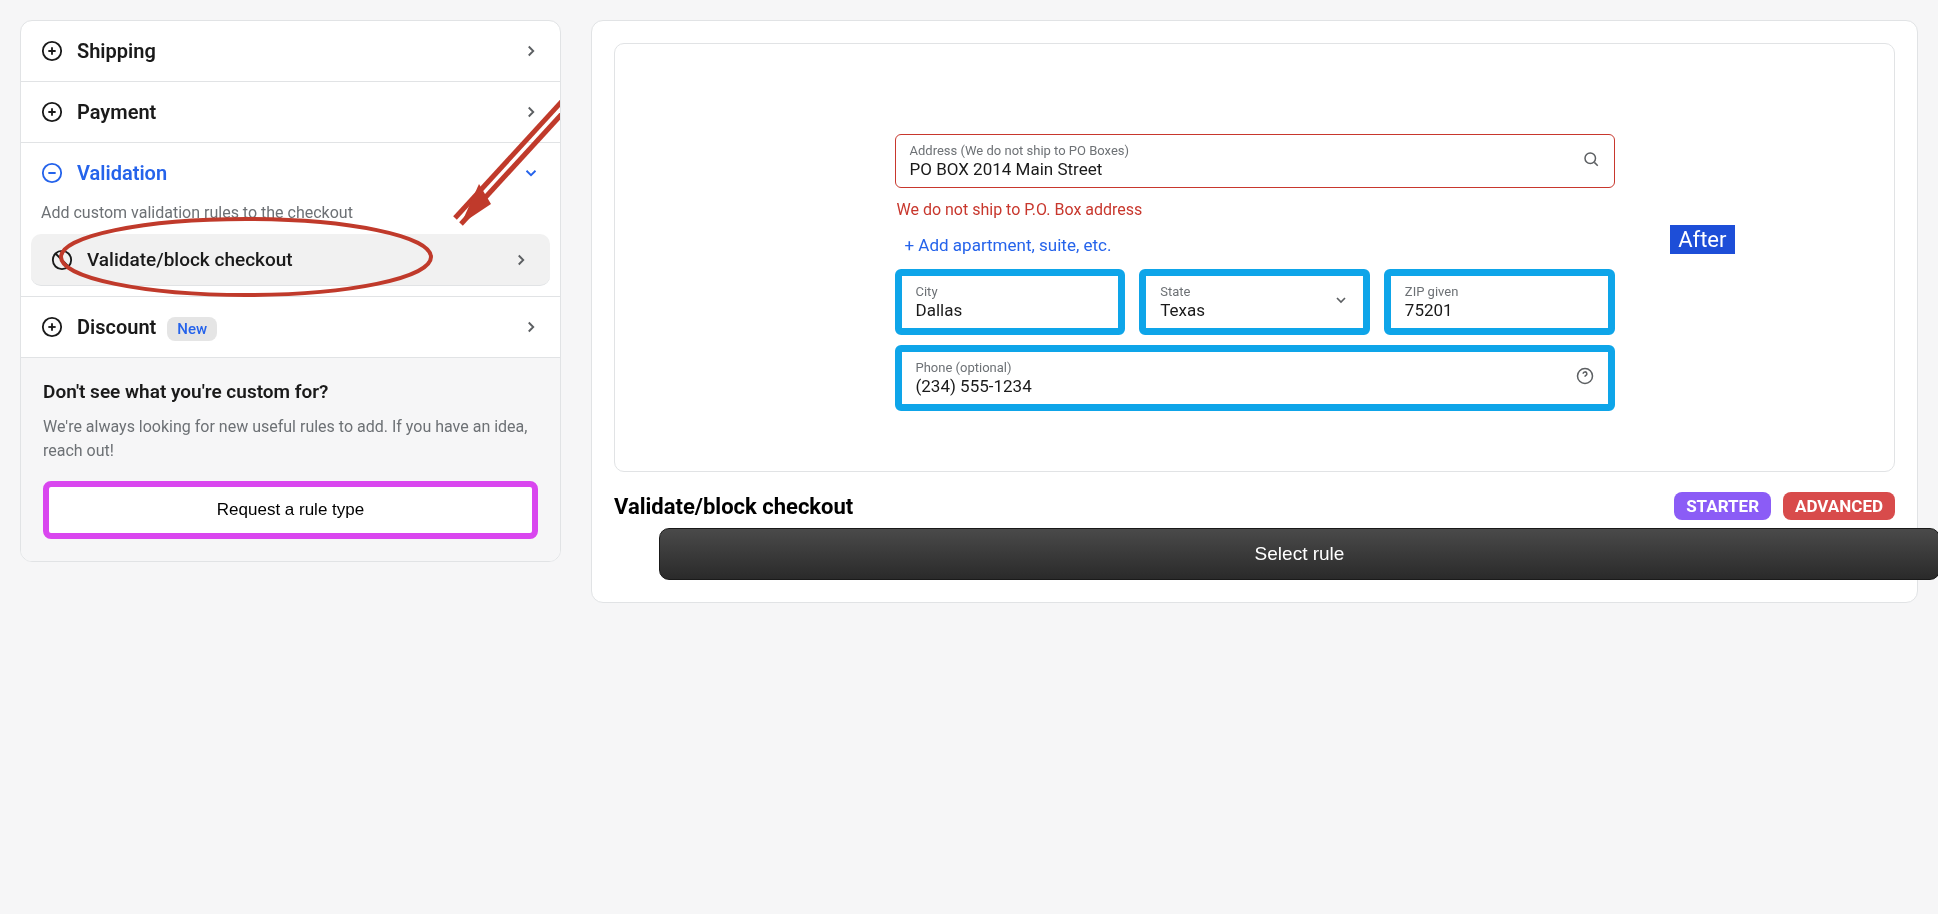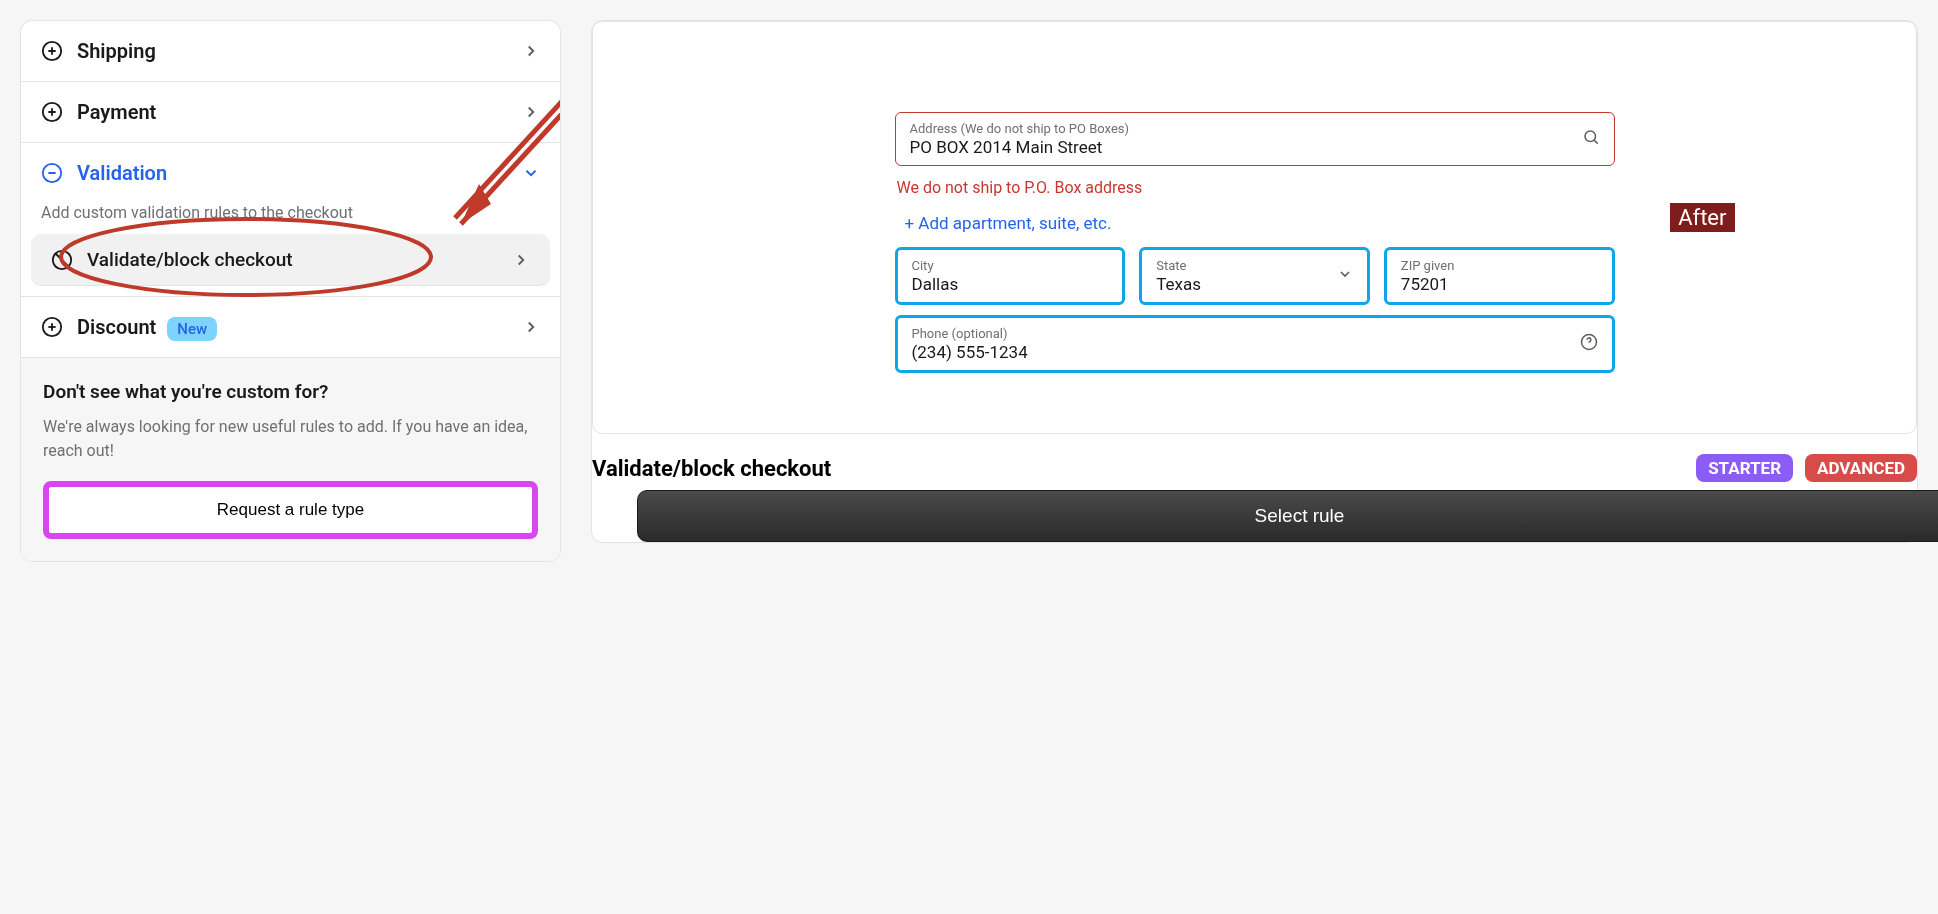--- a/index.html
+++ b/index.html
@@ -57,21 +57,21 @@
   }
   .sub-item .icon { width: 22px; height: 22px; flex-shrink: 0; }
   .sub-item .label {
     flex: 1;
     font-size: 19px;
     font-weight: 500;
     color: #1a1a1a;
   }
   .sub-item .chev { width: 18px; height: 18px; color: #5c5f62; }
   .badge-new {
-    background: #7dd3fc;
+    background: #e5e5e5;
     color: #2563eb;
     font-size: 15px;
     padding: 3px 10px;
     border-radius: 8px;
     margin-left: 6px;
     font-weight: 500;
   }
   .footer {
     background: #f6f6f7;
     padding: 22px;
@@ -96,52 +96,53 @@
     border-radius: 8px;
     font-size: 17px;
     font-weight: 500;
     cursor: pointer;
   }
   .main {
     flex: 1;
     background: #fff;
     border: 1px solid #e1e3e5;
     border-radius: 12px;
+    padding: 22px;
     display: flex;
     flex-direction: column;
   }
   .preview {
     border: 1px solid #e1e3e5;
     border-radius: 10px;
     padding: 90px 40px 60px 40px;
     margin-bottom: 20px;
     flex: 1;
     display: flex;
     flex-direction: column;
     align-items: center;
   }
   .form { width: 100%; max-width: 720px; display: flex; flex-direction: column; gap: 10px; }
   .field {
-    border: 3px solid #0ea5e9;
+    border: 7px solid #0ea5e9;
     border-radius: 6px;
     padding: 8px 14px;
     position: relative;
     background: #fff;
   }
   .field.error { border-color: #c8372d; border-width: 1.5px; }
   .field-label { font-size: 13px; color: #6d7175; }
   .field-value { font-size: 17px; color: #1a1a1a; margin-top: 1px; }
   .field-icon { position: absolute; right: 14px; top: 50%; transform: translateY(-50%); color: #5c5f62; }
   .error-msg { color: #c8372d; font-size: 16px; padding: 2px 0 0 2px; }
   .link-add { color: #2563eb; font-size: 17px; padding: 6px 0 4px 10px; cursor: pointer; }
   .row { display: flex; gap: 14px; }
   .row .field { flex: 1; }
   .after-badge {
     position: absolute;
-    background: #7f1d1d;
+    background: #1d4ed8;
     color: #fff;
     font-size: 22px;
     padding: 2px 8px;
     right: -120px;
     top: -4px;
   }
   .link-wrap { position: relative; }
   .details {}
   .details-header {
     display: flex;

